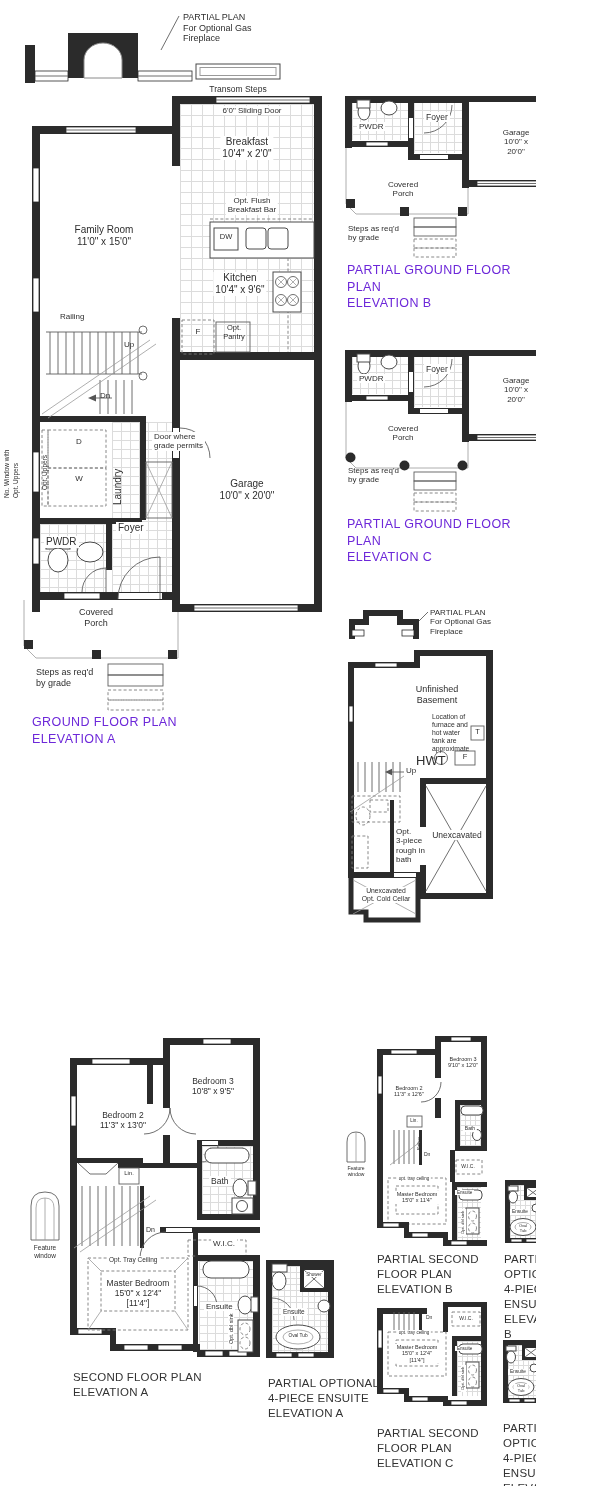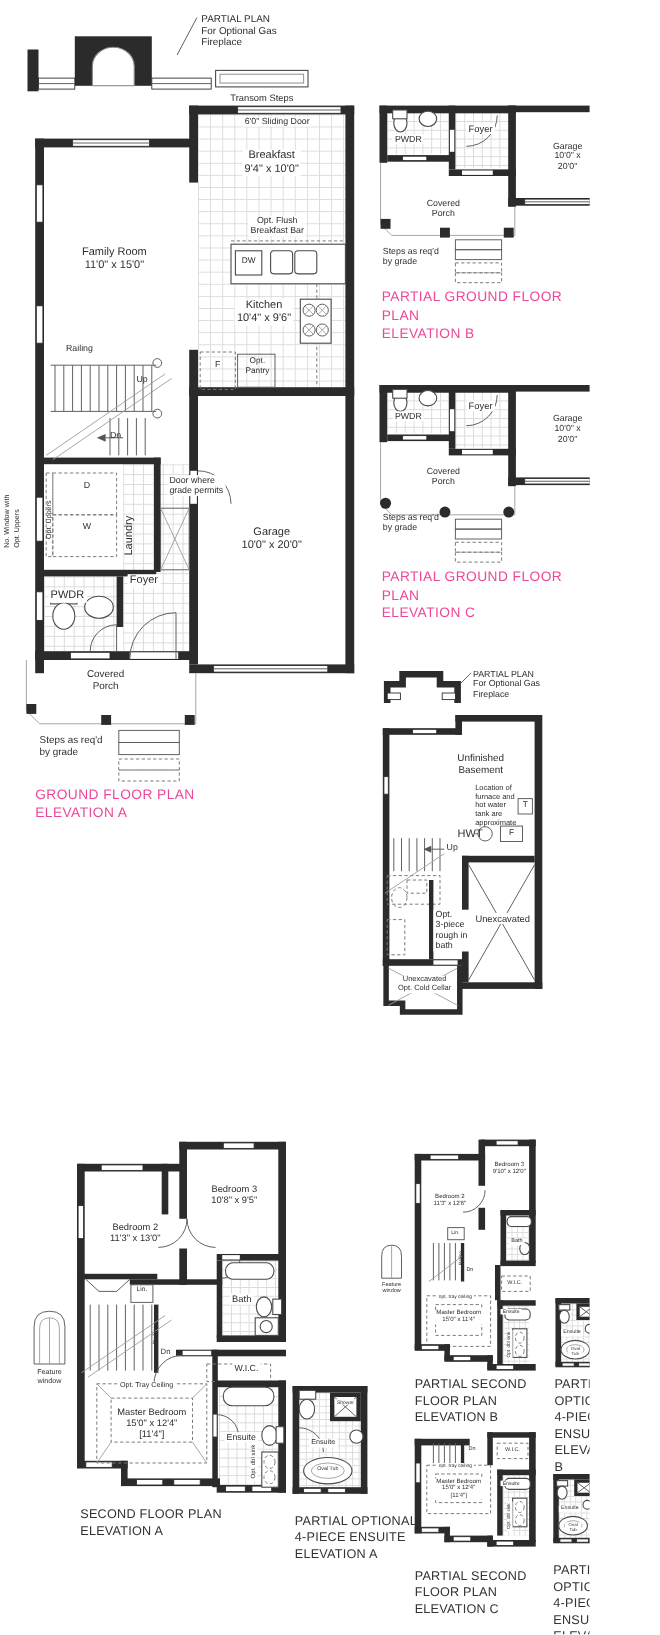--- a/index.html
+++ b/index.html
@@ -16,21 +16,21 @@
   .ln{fill:none;stroke:#5f5f5f;stroke-width:0.9}
   .lt{fill:none;stroke:#9b9b9b;stroke-width:0.8}
   .dsh{fill:none;stroke:#7a7a7a;stroke-width:0.9;stroke-dasharray:3 2.2}
   .fx{fill:#fff;stroke:#4a4a4a;stroke-width:1}
   .tk{fill:none;stroke:#2b2b2b}
   .L{position:absolute;z-index:3;color:#2e2e2e;white-space:pre-line;line-height:1.18;text-align:center;}
   .C{transform:translateX(-50%);}
   .lft{text-align:left;}
   .V{transform:rotate(-90deg);transform-origin:0 0;white-space:pre;text-align:left;}
   .chip{background:#fff;padding:0 2px;}
-  .T{font-size:12.5px;letter-spacing:.4px;line-height:1.32;color:#ec4899;}
+  .T{font-size:12.5px;letter-spacing:.4px;line-height:1.32;color:#6d28d9;}
   .T2{font-size:11.5px;letter-spacing:.2px;line-height:1.3;color:#333;}
 </style>
 </head>
 <body>
 
 <div class="canvas">
 
   <div class="tile g11" style="left:180px;top:104px;width:134px;height:250px"></div>
   <div class="tile g9" style="left:112px;top:422px;width:60px;height:170px"></div>
   <div class="tile g9" style="left:40px;top:524px;width:66px;height:68px"></div>
@@ -364,21 +364,21 @@
       <rect class="wn" x="451" y="1401" width="16" height="4"></rect>
     </g>
   </svg>
 
   <div class="L lft" style="left:183px;top:12px;font-size:9px">PARTIAL PLAN
 For Optional Gas
 Fireplace</div>
   <div class="L C" style="left:238px;top:84px;font-size:8.5px">Transom Steps</div>
   <div class="L C chip" style="left:252px;top:106px;font-size:8px">6'0" Sliding Door</div>
   <div class="L C chip" style="left:247px;top:136px;font-size:10px">Breakfast
-9'4" x 10'0"</div>
+10'4" x 2'0"</div>
   <div class="L C chip" style="left:252px;top:196px;font-size:8px">Opt. Flush
 Breakfast Bar</div>
   <div class="L C" style="left:226px;top:233px;font-size:7.5px">DW</div>
   <div class="L C chip" style="left:240px;top:272px;font-size:10px">Kitchen
 10'4" x 9'6"</div>
   <div class="L C" style="left:104px;top:224px;font-size:10px">Family Room
 11'0" x 15'0"</div>
   <div class="L" style="left:60px;top:312px;font-size:8px">Railing</div>
   <div class="L" style="left:124px;top:340px;font-size:8px">Up</div>
   <div class="L" style="left:100px;top:391px;font-size:8px">Dn</div>
@@ -430,21 +430,21 @@
 For Optional Gas
 Fireplace</div>
   <div class="L C" style="left:437px;top:684px;font-size:9px">Unfinished
 Basement</div>
   <div class="L lft" style="left:432px;top:713px;font-size:6.8px">Location of
 furnace and
 hot water
 tank are
 approximate</div>
   <div class="L C" style="left:477.5px;top:728px;font-size:7.5px">T</div>
-  <div class="L" style="left:416px;top:753px;font-size:10px">HWT</div>
+  <div class="L" style="left:416px;top:753px;font-size:13px">HWT</div>
   <div class="L C" style="left:465px;top:753px;font-size:7.5px">F</div>
   <div class="L" style="left:406px;top:766px;font-size:8px">Up</div>
   <div class="L lft chip" style="left:394px;top:827px;font-size:8px">Opt.
 3-piece
 rough in
 bath</div>
   <div class="L C chip" style="left:457px;top:830px;font-size:8.5px">Unexcavated</div>
   <div class="L C chip" style="left:386px;top:887px;font-size:6.8px">Unexcavated
 Opt. Cold Cellar</div>
 

